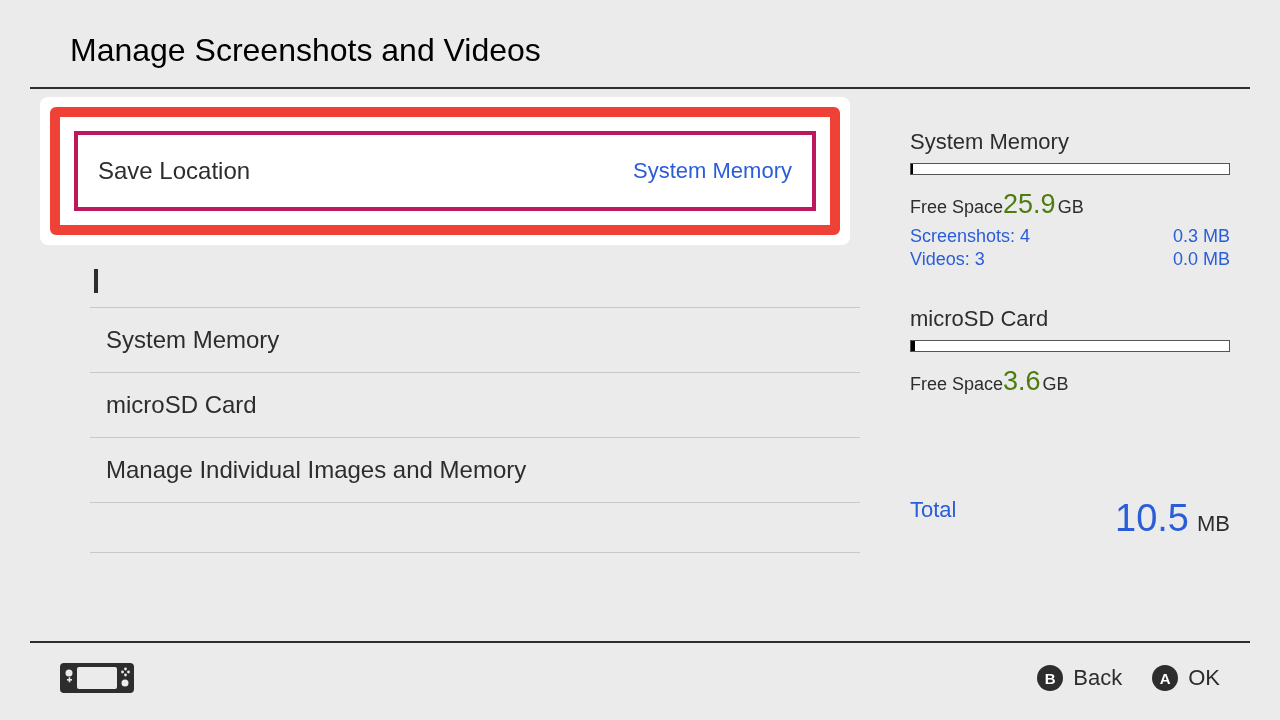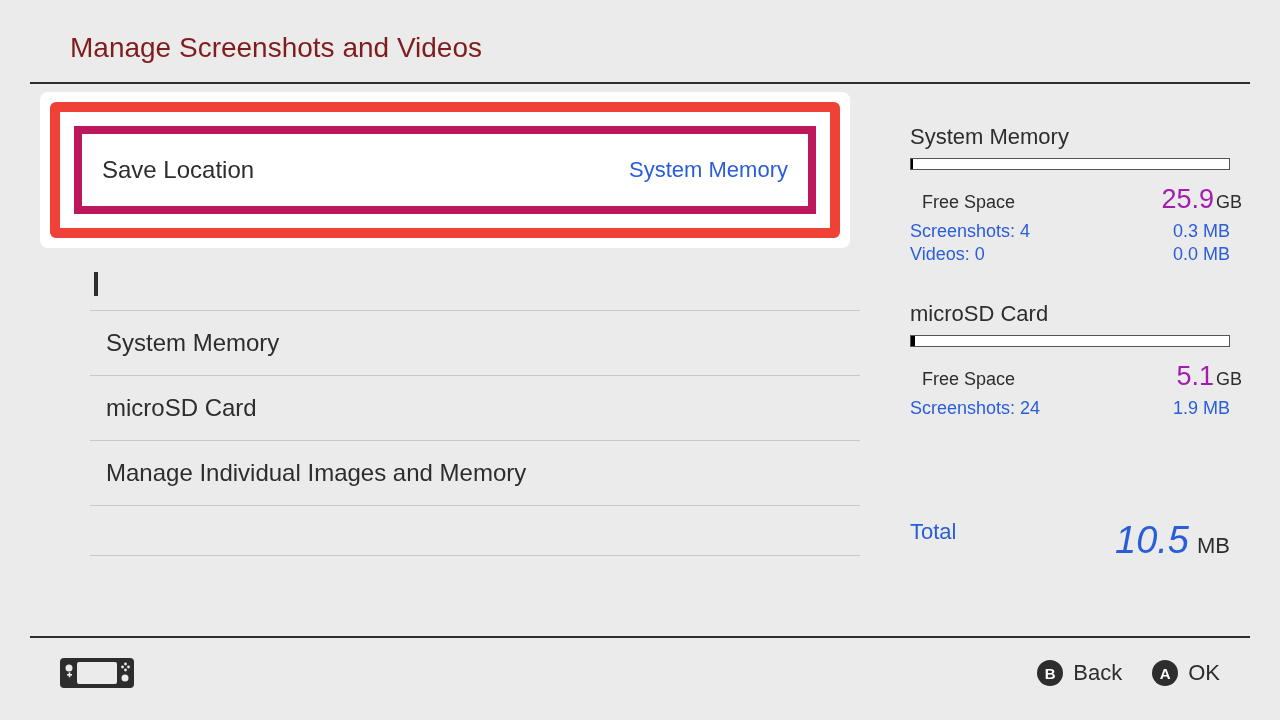--- a/index.html
+++ b/index.html
@@ -8,23 +8,23 @@
       background: #ebebeb;
       width: 1280px;
       height: 720px;
       overflow: hidden;
       color: #2d2d2d;
     }
     .header {
       padding: 32px 70px 18px;
     }
     .header h1 {
-      font-size: 28px;
+      font-size: 32px;
       font-weight: 400;
-      color: #7f1d1d;
+      color: #000000;
     }
     .divider-top {
       border: none;
       border-top: 2px solid #2d2d2d;
       margin: 0 30px;
     }
     .content {
       display: flex;
       padding: 0 30px;
       height: 552px;
@@ -39,21 +39,21 @@
       border-radius: 8px;
       padding: 10px;
       margin: 0 10px 10px 10px;
     }
     .highlight-red {
       border: 10px solid #ef4135;
       border-radius: 6px;
       padding: 14px;
     }
     .highlight-teal {
-      border: 8px solid #be185d;
+      border: 4px solid #be185d;
       background: #fff;
       padding: 22px 20px;
       display: flex;
       justify-content: space-between;
       align-items: center;
     }
     .save-label {
       font-size: 24px;
       color: #2d2d2d;
     }
@@ -109,33 +109,31 @@
       position: relative;
       margin-bottom: 14px;
     }
     .bar-fill {
       position: absolute;
       left: 0; top: 0; bottom: 0;
       background: #000;
     }
     .row-free {
       display: flex;
-      justify-content: space-between;
       align-items: baseline;
       margin-bottom: 6px;
       width: 320px;
-      margin-left: 12px;
     }
     .row-free .label {
       font-size: 18px;
       color: #2d2d2d;
     }
     .row-free .val {
       font-size: 27px;
-      color: #a21caf;
+      color: #4d7c0f;
     }
     .row-free .unit {
       font-size: 18px;
       margin-left: 2px;
     }
     .row-stat {
       display: flex;
       justify-content: space-between;
       width: 320px;
       font-size: 18px;
@@ -149,21 +147,20 @@
       width: 320px;
       margin-top: 100px;
     }
     .total-label {
       font-size: 22px;
       color: #2a5dd8;
     }
     .total-val {
       font-size: 38px;
       color: #2a5dd8;
-      font-style: italic;
     }
     .total-unit {
       font-size: 22px;
       margin-left: 8px;
     }
     .footer {
       border-top: 2px solid #2d2d2d;
       margin: 0 30px;
       padding: 20px 30px 0 30px;
       display: flex;
@@ -239,39 +236,35 @@
         <span class="label">Free Space</span>
         <span>
           <span class="val">25.9</span><span class="unit">GB</span>
         </span>
       </div>
       <div class="row-stat">
         <span>Screenshots: 4</span>
         <span>0.3 MB</span>
       </div>
       <div class="row-stat">
-        <span>Videos: 0</span>
+        <span>Videos: 3</span>
         <span>0.0 MB</span>
       </div>
     </div>
 
     <div class="storage-block">
       <div class="storage-title">microSD Card</div>
       <div class="bar-outer">
         <div class="bar-fill" style="width:4px"></div>
       </div>
       <div class="row-free">
         <span class="label">Free Space</span>
         <span>
-          <span class="val">5.1</span><span class="unit">GB</span>
+          <span class="val">3.6</span><span class="unit">GB</span>
         </span>
-      </div>
-      <div class="row-stat">
-        <span>Screenshots: 24</span>
-        <span>1.9 MB</span>
       </div>
     </div>
 
     <div class="total-row">
       <span class="total-label">Total</span>
       <span>
         <span class="total-val">10.5</span><span class="total-unit">MB</span>
       </span>
     </div>
   </div>

